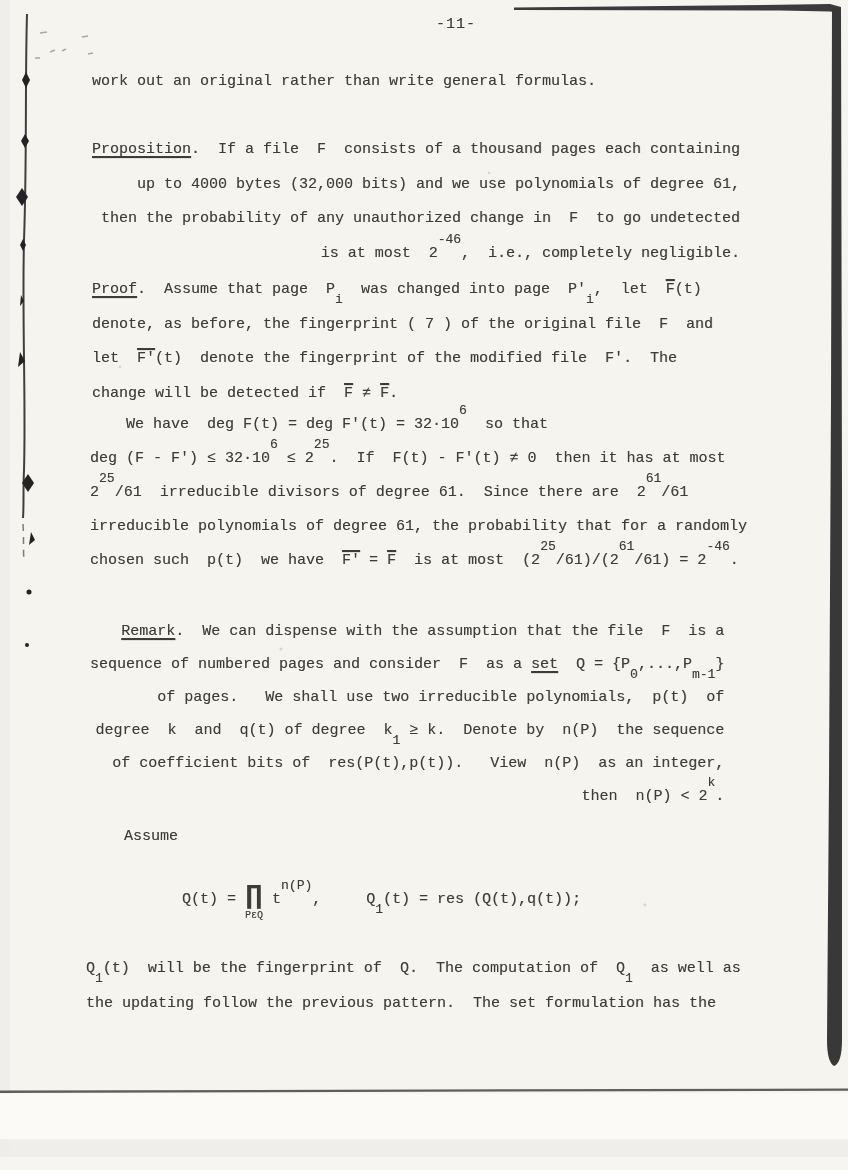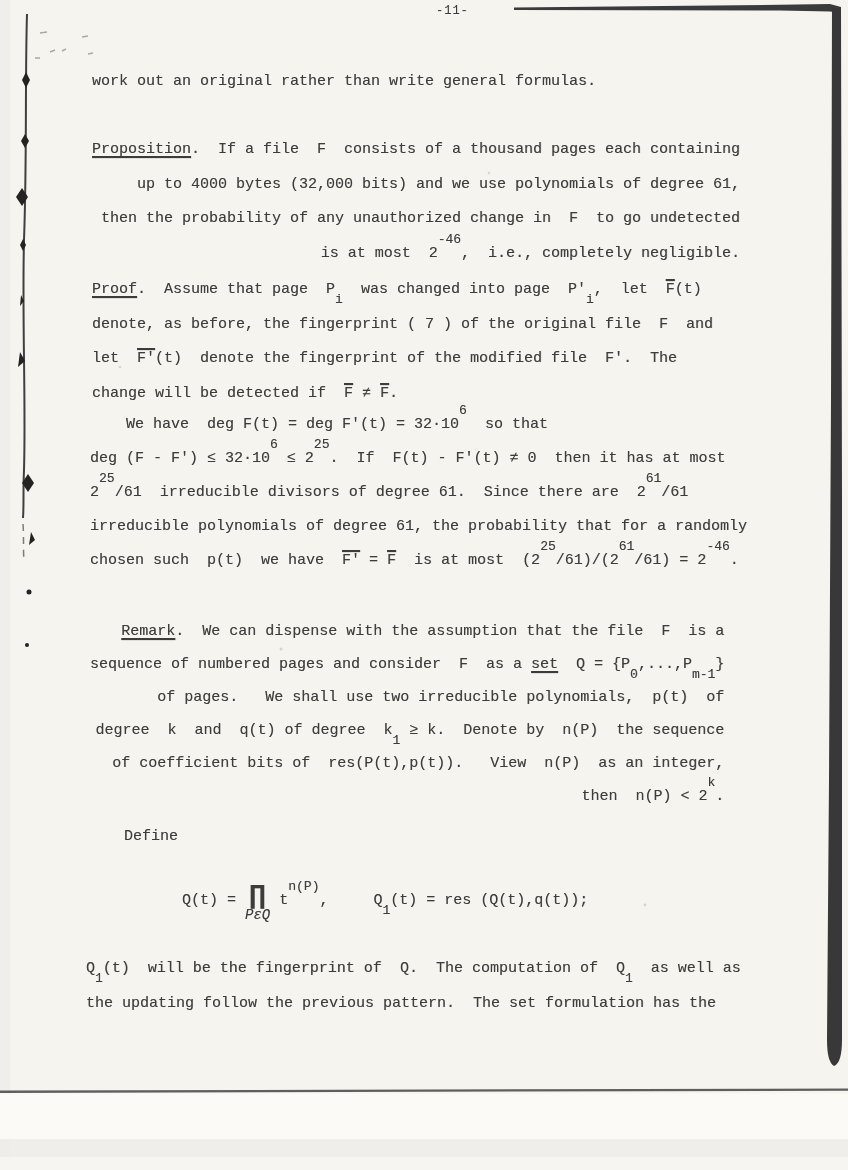--- a/index.html
+++ b/index.html
@@ -8,57 +8,57 @@
     width:848px;height:1170px;
     margin:0 auto;
     background:var(--paper,#f5f4ef);
     font-family:"Liberation Mono","DejaVu Sans Mono",monospace;
     color:var(--ink,#3e3c3a);
     overflow:hidden;
     text-shadow:0.3px 0.3px 0.5px rgba(62,60,58,0.40);
   }
   .artifacts{position:absolute;left:0;top:0;z-index:3;pointer-events:none;}
   .page-number{
-    position:absolute;top:4px;left:436px;
-    font-size:12px;letter-spacing:1px;z-index:2;
+    position:absolute;top:16px;left:436px;
+    font-size:15px;letter-spacing:1px;z-index:2;
   }
   .para{position:absolute;white-space:pre;font-size:15px;z-index:2;}
   .line{height:34.5px;}
   [data-name="para-calc"] .line{height:34px;}
   [data-name="para-remark"] .line{height:33px;text-align:right;}
   [data-name="para-intro"]{top:73px;left:92px;}
   [data-name="para-proposition"]{top:141px;left:92px;text-align:right;}
   [data-name="para-proof"]{top:281px;left:92px;}
   [data-name="para-calc"]{top:416px;left:90px;}
   [data-name="para-remark"]{top:623px;left:90px;}
   [data-name="para-define"]{top:828px;left:124px;}
   [data-name="para-equation"]{top:884px;left:182px;}
   [data-name="para-bottom"]{top:960px;left:86px;}
   .para sup{font-size:13px;position:relative;top:-8px;line-height:0;}
   .para sub{font-size:13px;position:relative;top:6px;line-height:0;}
   .u{text-decoration:underline;text-decoration-thickness:1.5px;text-underline-offset:3px;}
   .ov{text-decoration:overline;text-decoration-thickness:1.5px;}
   .prodstack{display:inline-block;text-align:center;vertical-align:-15px;line-height:1;}
   .prodstack .sym{display:block;font-size:27px;line-height:24px;font-weight:bold;}
-  .prodstack .blw{display:block;font-size:14px;line-height:15px;font-style:italic;}
+  .prodstack .blw{display:block;font-size:10px;line-height:15px;}
 </style>
 </head>
 <body>
 
 <div class="page" data-name="scanned-paper-page">
 
   <div class="page-number" data-name="page-number">-11-</div>
 
   <main data-name="page-body">
       <div class="para" data-name="para-intro"><div class="line" data-name="text-line"><span data-name="text-segment">work out an original rather than write general formulas.</span></div></div>
       <div class="para" data-name="para-proposition"><div class="line" data-name="text-line"><span class="u" data-name="underlined-text">Proposition</span><span data-name="text-segment">.  If a file  F  consists of a thousand pages each containing</span></div><div class="line" data-name="text-line"><span data-name="text-segment">up to 4000 bytes (32,000 bits) and we use polynomials of degree 61,</span></div><div class="line" data-name="text-line"><span data-name="text-segment">then the probability of any unauthorized change in  F  to go undetected</span></div><div class="line" data-name="text-line"><span data-name="text-segment">is at most  2</span><sup data-name="text-segment">-46</sup><span data-name="text-segment">,  i.e., completely negligible.</span></div></div>
       <div class="para" data-name="para-proof"><div class="line" data-name="text-line"><span class="u" data-name="underlined-text">Proof</span><span data-name="text-segment">.  Assume that page  P</span><sub data-name="text-segment">i</sub><span data-name="text-segment">  was changed into page  P'</span><sub data-name="text-segment">i</sub><span data-name="text-segment">,  let  </span><span class="ov" data-name="overbar-text">F</span><span data-name="text-segment">(t)</span></div><div class="line" data-name="text-line"><span data-name="text-segment">denote, as before, the fingerprint ( 7 ) of the original file  F  and</span></div><div class="line" data-name="text-line"><span data-name="text-segment">let  </span><span class="ov" data-name="overbar-text">F'</span><span data-name="text-segment">(t)  denote the fingerprint of the modified file  F'.  The</span></div><div class="line" data-name="text-line"><span data-name="text-segment">change will be detected if  </span><span class="ov" data-name="overbar-text">F</span><span data-name="text-segment"> ≠ </span><span class="ov" data-name="overbar-text">F</span><span data-name="text-segment">.</span></div></div>
       <div class="para" data-name="para-calc"><div class="line" data-name="text-line"><span data-name="text-segment">    We have  deg F(t) = deg F'(t) = 32·10</span><sup data-name="text-segment">6</sup><span data-name="text-segment">  so that</span></div><div class="line" data-name="text-line"><span data-name="text-segment">deg (F - F') ≤ 32·10</span><sup data-name="text-segment">6</sup><span data-name="text-segment"> ≤ 2</span><sup data-name="text-segment">25</sup><span data-name="text-segment">.  If  F(t) - F'(t) ≠ 0  then it has at most</span></div><div class="line" data-name="text-line"><span data-name="text-segment">2</span><sup data-name="text-segment">25</sup><span data-name="text-segment">/61  irreducible divisors of degree 61.  Since there are  2</span><sup data-name="text-segment">61</sup><span data-name="text-segment">/61</span></div><div class="line" data-name="text-line"><span data-name="text-segment">irreducible polynomials of degree 61, the probability that for a randomly</span></div><div class="line" data-name="text-line"><span data-name="text-segment">chosen such  p(t)  we have  </span><span class="ov" data-name="overbar-text">F'</span><span data-name="text-segment"> = </span><span class="ov" data-name="overbar-text">F</span><span data-name="text-segment">  is at most  (2</span><sup data-name="text-segment">25</sup><span data-name="text-segment">/61)/(2</span><sup data-name="text-segment">61</sup><span data-name="text-segment">/61) = 2</span><sup data-name="text-segment">-46</sup><span data-name="text-segment">.</span></div></div>
       <div class="para" data-name="para-remark"><div class="line" data-name="text-line"><span class="u" data-name="underlined-text">Remark</span><span data-name="text-segment">.  We can dispense with the assumption that the file  F  is a</span></div><div class="line" data-name="text-line"><span data-name="text-segment">sequence of numbered pages and consider  F  as a </span><span class="u" data-name="underlined-text">set</span><span data-name="text-segment">  Q = {P</span><sub data-name="text-segment">0</sub><span data-name="text-segment">,...,P</span><sub data-name="text-segment">m-1</sub><span data-name="text-segment">}</span></div><div class="line" data-name="text-line"><span data-name="text-segment">of pages.   We shall use two irreducible polynomials,  p(t)  of</span></div><div class="line" data-name="text-line"><span data-name="text-segment">degree  k  and  q(t) of degree  k</span><sub data-name="text-segment">1</sub><span data-name="text-segment"> ≥ k.  Denote by  n(P)  the sequence</span></div><div class="line" data-name="text-line"><span data-name="text-segment">of coefficient bits of  res(P(t),p(t)).   View  n(P)  as an integer,</span></div><div class="line" data-name="text-line"><span data-name="text-segment">then  n(P) &lt; 2</span><sup data-name="text-segment">k</sup><span data-name="text-segment">.</span></div></div>
-      <div class="para" data-name="para-define"><div class="line" data-name="text-line"><span data-name="text-segment">Define</span></div></div>
+      <div class="para" data-name="para-define"><div class="line" data-name="text-line"><span data-name="text-segment">Assume</span></div></div>
       <div class="para" data-name="para-equation"><div class="line" data-name="text-line"><span data-name="text-segment">Q(t) = </span><span class="prodstack" data-name="product-operator"><span class="sym">∏</span><span class="blw">PεQ</span></span><span data-name="text-segment"> t</span><sup data-name="text-segment">n(P)</sup><span data-name="text-segment">,     Q</span><sub data-name="text-segment">1</sub><span data-name="text-segment">(t) = res (Q(t),q(t));</span></div></div>
       <div class="para" data-name="para-bottom"><div class="line" data-name="text-line"><span data-name="text-segment">Q</span><sub data-name="text-segment">1</sub><span data-name="text-segment">(t)  will be the fingerprint of  Q.  The computation of  Q</span><sub data-name="text-segment">1</sub><span data-name="text-segment">  as well as</span></div><div class="line" data-name="text-line"><span data-name="text-segment">the updating follow the previous pattern.  The set formulation has the</span></div></div>
     </main>
 
   <svg class="artifacts" data-name="scan-artifacts" width="848" height="1170" viewBox="0 0 848 1170" xmlns="http://www.w3.org/2000/svg">
 
     <rect data-name="left-margin-shade" x="0" y="0" width="10" height="1170" fill="#eceae6" opacity="0.6"></rect>
 
     <path data-name="binding-crease" d="M27,14 C25,80 27,160 24,240 C22,320 26,400 24,470 C23,490 24,505 23,518" stroke="#2b2b2b" stroke-width="2" fill="none" opacity="0.9"></path>
     <path data-name="binding-crease-fade" d="M23,524 C24,536 23,548 24,562" stroke="#2b2b2b" stroke-width="1.5" fill="none" opacity="0.6" stroke-dasharray="7 6"></path>

